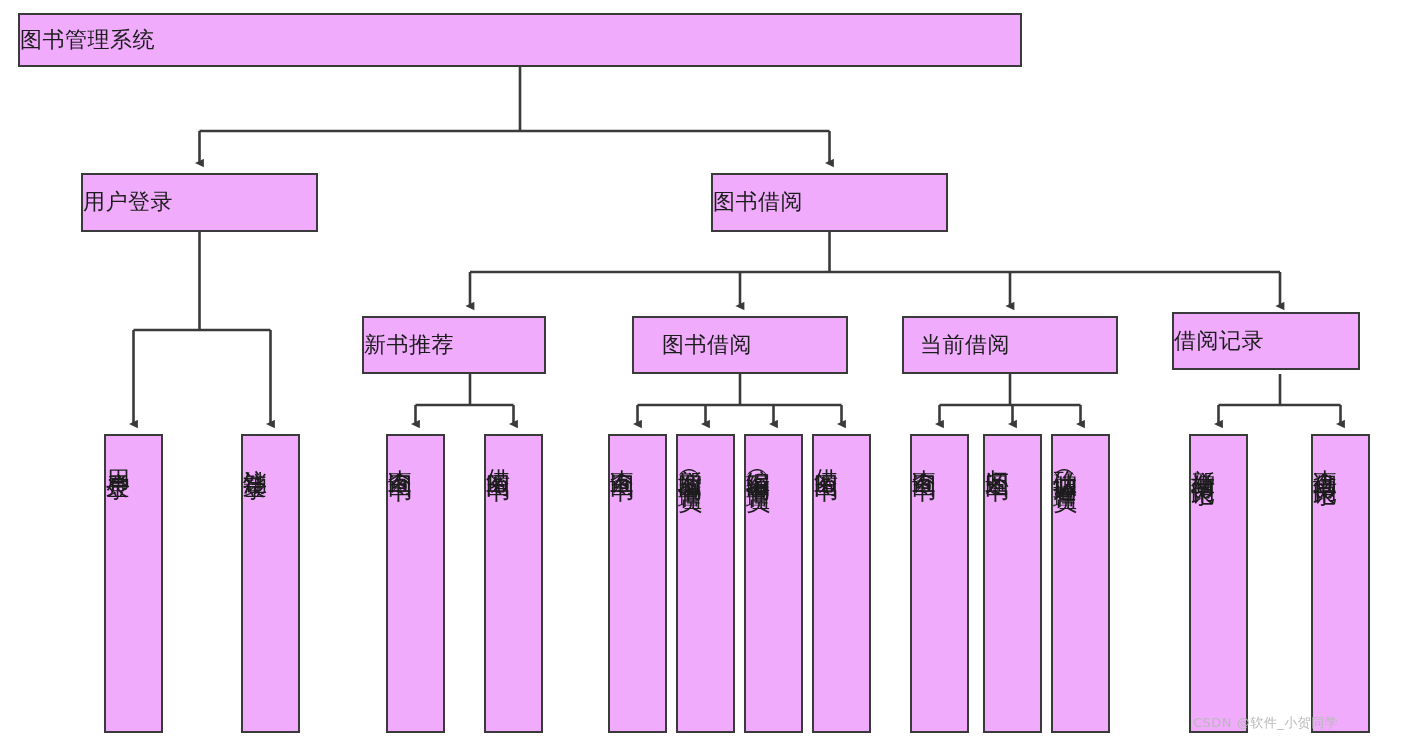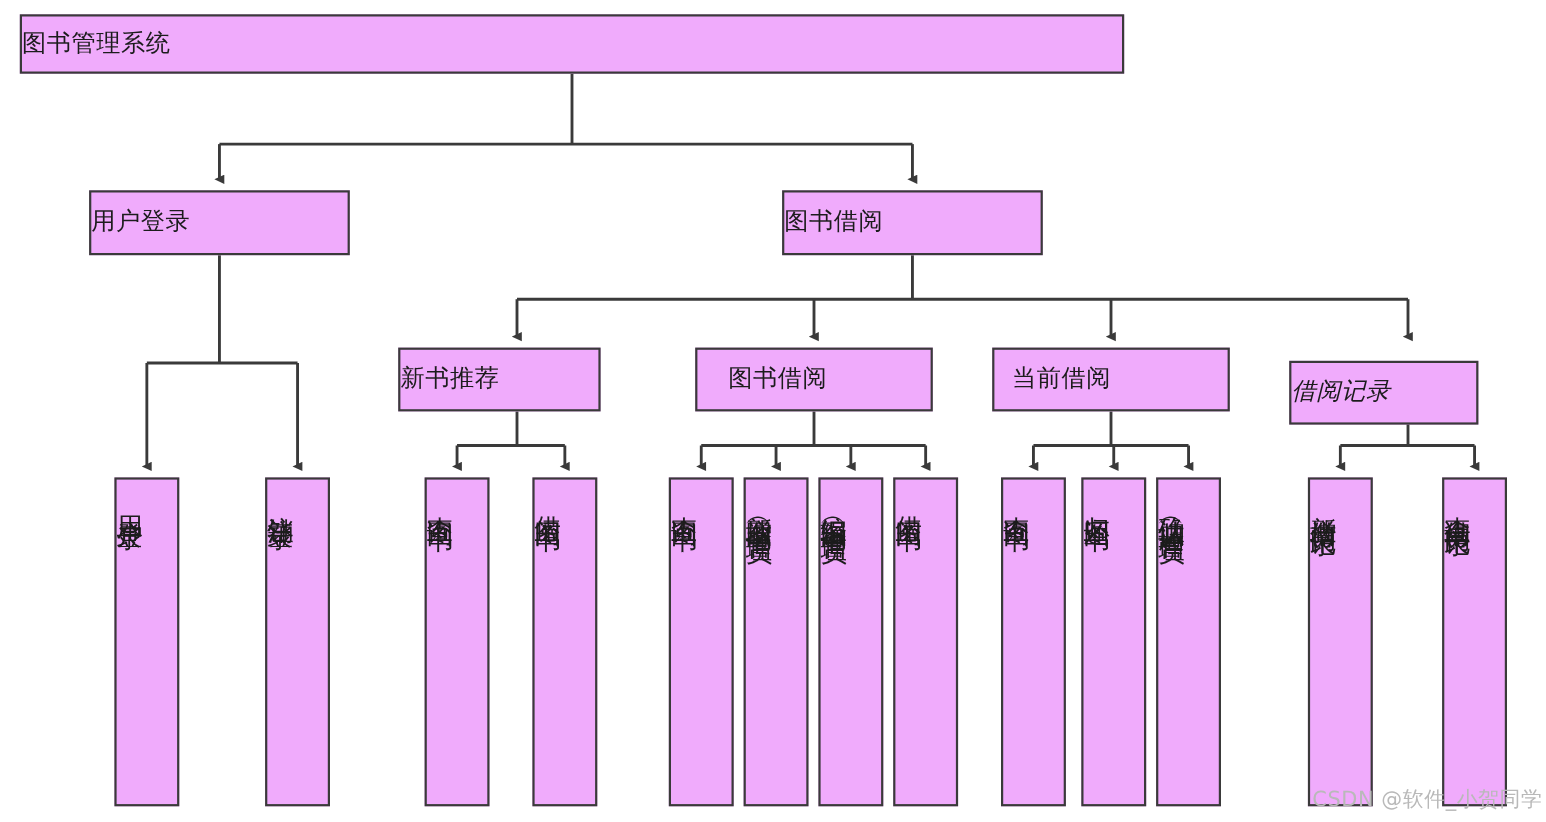--- a/index.html
+++ b/index.html
@@ -54,21 +54,21 @@
     writing-mode: vertical-rl;
     text-orientation: upright;
     font-size: 24px;
     line-height: 1.0;
     letter-spacing: 3px;
     white-space: nowrap;
   }
   .watermark {
     position: absolute;
     color: #b9b9b9;
-    font-size: 19px;
+    font-size: 13px;
     white-space: nowrap;
     letter-spacing: 0.5px;
   }
 </style>
 </head>
 <body>
 
 <div id="canvas" style="background: rgb(255, 255, 255);">
 
   <svg id="edges" viewBox="0 0 1405 747">
@@ -134,21 +134,21 @@
 
   <div class="node horizontal" style="left: 362px; top: 316px; width: 184px; height: 58px;">
     <span class="label">新书推荐</span>
   </div>
   <div class="node horizontal" style="left: 632px; top: 316px; width: 216px; height: 58px; padding-left: 28px;">
     <span class="label">图书借阅</span>
   </div>
   <div class="node horizontal" style="left: 902px; top: 316px; width: 216px; height: 58px; padding-left: 16px;">
     <span class="label">当前借阅</span>
   </div>
-  <div class="node horizontal" style="left: 1172px; top: 328px; width: 172px; height: 58px; font-style: italic;">
+  <div class="node horizontal" style="left: 1172px; top: 312px; width: 188px; height: 58px;">
     <span class="label">借阅记录</span>
   </div>
 
   <div class="node vertical" style="left: 104px; top: 434px; width: 59px; height: 299px;">
     <span class="label">用户登录</span>
   </div>
   <div class="node vertical" style="left: 241px; top: 434px; width: 59px; height: 299px;">
     <span class="label">注销登录</span>
   </div>
   <div class="node vertical" style="left: 386px; top: 434px; width: 59px; height: 299px;">

